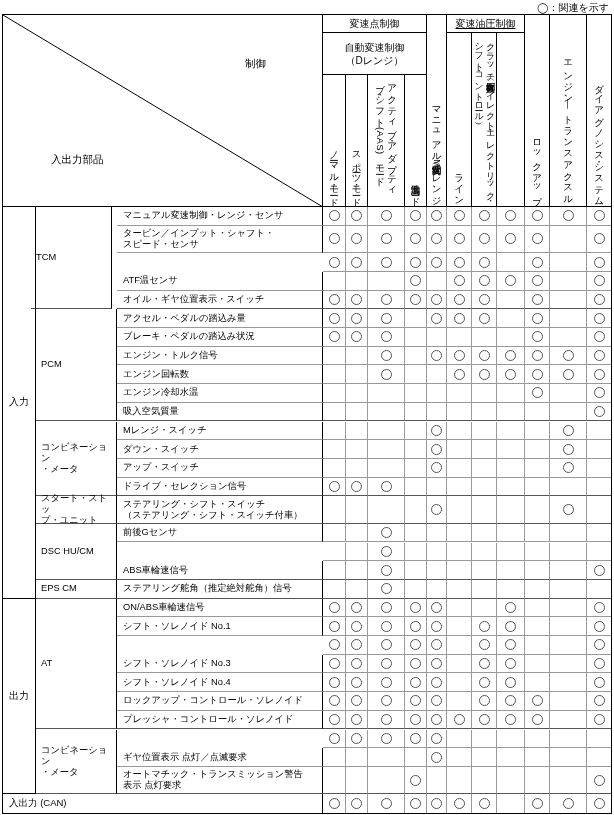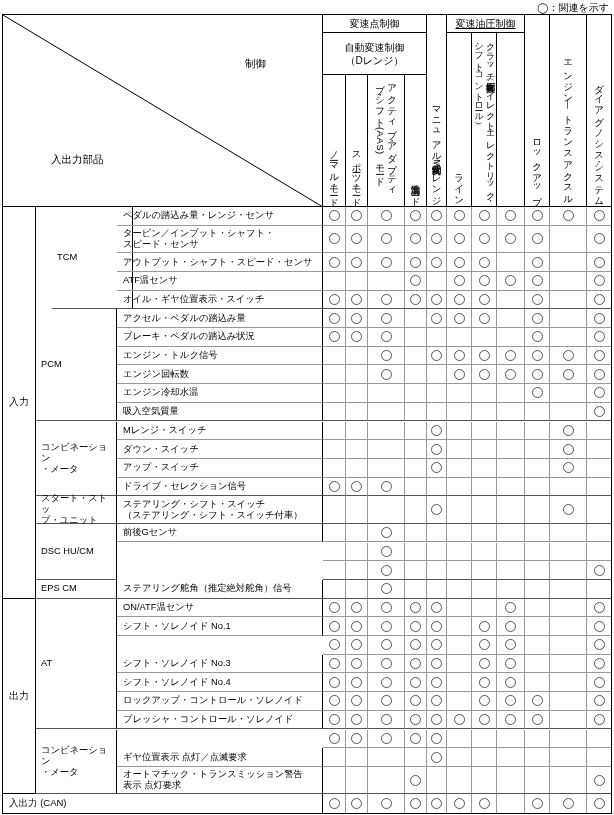--- a/index.html
+++ b/index.html
@@ -76,30 +76,30 @@
       <span>ロックアップ制御</span>
     </div>
   <div class="abs vcell" style="left:547px;top:0;width:37px;height:192px;">
       <span>エンジン―トランスアクスル統合制御</span>
     </div>
   <div class="abs vcell" style="left:584px;top:0;width:24px;height:192px;border-right:none;">
       <span>ダイアグノシス・システム</span>
     </div>
 
   <div class="abs" style="left:0;top:191px;width:608px;height:1px;background:#000;"></div>
-<div class="abs grpcell" style="left: 49px; top: 192px; width: 81px; height: 102.3px;">TCM</div>
+<div class="abs grpcell" style="left: 28px; top: 192px; width: 81px; height: 102.3px;">TCM</div>
     <div class="abs grpcell" style="left: 33px; top: 294.3px; width: 81px; height: 112.2px;">PCM</div>
     <div class="abs grpcell" style="left: 33px; top: 406.5px; width: 81px; height: 74.8px;">コンビネーション
 ・メータ</div>
     <div class="abs grpcell" style="left: 33px; top: 481.3px; width: 81px; height: 27.5px;">スタート・ストッ
 プ・ユニット</div>
     <div class="abs grpcell" style="left: 33px; top: 508.8px; width: 81px; height: 56.1px;">DSC HU/CM</div>
     <div class="abs grpcell" style="left: 33px; top: 564.9px; width: 81px; height: 18.7px;">EPS CM</div>
     <div class="abs seccell" style="left: 0px; top: 192px; width: 33px; height: 391.6px;">入力</div>
-    <div class="abs rowlbl" style="left: 114px; top: 192px; width: 206px; height: 18.7px; border-bottom: 1px solid rgb(153, 153, 153);">ペダルの踏込み量・レンジ・センサ</div>
+    <div class="abs rowlbl" style="left: 114px; top: 192px; width: 206px; height: 18.7px; border-bottom: 1px solid rgb(153, 153, 153);">マニュアル変速制御・レンジ・センサ</div>
     <div class="abs dcell" style="left: 320px; top: 192px; width: 23px; height: 18.7px; border-right: 1px solid rgb(153, 153, 153); border-bottom: 1px solid rgb(153, 153, 153);">
       <span class="mk"></span>
     </div>
     <div class="abs dcell" style="left: 343px; top: 192px; width: 22px; height: 18.7px; border-right: 1px solid rgb(153, 153, 153); border-bottom: 1px solid rgb(153, 153, 153);">
       <span class="mk"></span>
     </div>
     <div class="abs dcell" style="left: 365px; top: 192px; width: 37px; height: 18.7px; border-right: 1px solid rgb(153, 153, 153); border-bottom: 1px solid rgb(153, 153, 153);">
       <span class="mk"></span>
     </div>
     <div class="abs dcell" style="left: 402px; top: 192px; width: 22px; height: 18.7px; border-right: 1px solid rgb(153, 153, 153); border-bottom: 1px solid rgb(153, 153, 153);">
@@ -152,21 +152,20 @@
     <div class="abs dcell" style="left: 494px; top: 210.7px; width: 28px; height: 27.5px; border-right: 1px solid rgb(153, 153, 153); border-bottom: 1px solid rgb(153, 153, 153);">
       <span class="mk"></span>
     </div>
     <div class="abs dcell" style="left: 522px; top: 210.7px; width: 25px; height: 27.5px; border-right: 1px solid rgb(153, 153, 153); border-bottom: 1px solid rgb(153, 153, 153);">
       <span class="mk"></span>
     </div>
     <div class="abs dcell" style="left: 547px; top: 210.7px; width: 37px; height: 27.5px; border-right: 1px solid rgb(153, 153, 153); border-bottom: 1px solid rgb(153, 153, 153);"></div>
     <div class="abs dcell" style="left: 584px; top: 210.7px; width: 24px; height: 27.5px; border-right: none; border-bottom: 1px solid rgb(153, 153, 153);">
       <span class="mk"></span>
     </div>
-    <div class="abs rowlbl" style="left: 114px; top: 238.2px; width: 206px; height: 18.7px; border-bottom: 1px solid rgb(153, 153, 153);">アウトプット・シャフト・スピード・センサ</div>
     <div class="abs dcell" style="left: 320px; top: 238.2px; width: 23px; height: 18.7px; border-right: 1px solid rgb(153, 153, 153); border-bottom: 1px solid rgb(153, 153, 153);">
       <span class="mk"></span>
     </div>
     <div class="abs dcell" style="left: 343px; top: 238.2px; width: 22px; height: 18.7px; border-right: 1px solid rgb(153, 153, 153); border-bottom: 1px solid rgb(153, 153, 153);">
       <span class="mk"></span>
     </div>
     <div class="abs dcell" style="left: 365px; top: 238.2px; width: 37px; height: 18.7px; border-right: 1px solid rgb(153, 153, 153); border-bottom: 1px solid rgb(153, 153, 153);">
       <span class="mk"></span>
     </div>
     <div class="abs dcell" style="left: 402px; top: 238.2px; width: 22px; height: 18.7px; border-right: 1px solid rgb(153, 153, 153); border-bottom: 1px solid rgb(153, 153, 153);">
@@ -480,20 +479,21 @@
       <span class="mk"></span>
     </div>
     <div class="abs dcell" style="left: 402px; top: 527.5px; width: 22px; height: 18.7px; border-right: 1px solid rgb(153, 153, 153); border-bottom: 1px solid rgb(153, 153, 153);"></div>
     <div class="abs dcell" style="left: 424px; top: 527.5px; width: 20px; height: 18.7px; border-right: 1px solid rgb(153, 153, 153); border-bottom: 1px solid rgb(153, 153, 153);"></div>
     <div class="abs dcell" style="left: 444px; top: 527.5px; width: 25px; height: 18.7px; border-right: 1px solid rgb(153, 153, 153); border-bottom: 1px solid rgb(153, 153, 153);"></div>
     <div class="abs dcell" style="left: 469px; top: 527.5px; width: 25px; height: 18.7px; border-right: 1px solid rgb(153, 153, 153); border-bottom: 1px solid rgb(153, 153, 153);"></div>
     <div class="abs dcell" style="left: 494px; top: 527.5px; width: 28px; height: 18.7px; border-right: 1px solid rgb(153, 153, 153); border-bottom: 1px solid rgb(153, 153, 153);"></div>
     <div class="abs dcell" style="left: 522px; top: 527.5px; width: 25px; height: 18.7px; border-right: 1px solid rgb(153, 153, 153); border-bottom: 1px solid rgb(153, 153, 153);"></div>
     <div class="abs dcell" style="left: 547px; top: 527.5px; width: 37px; height: 18.7px; border-right: 1px solid rgb(153, 153, 153); border-bottom: 1px solid rgb(153, 153, 153);"></div>
     <div class="abs dcell" style="left: 584px; top: 527.5px; width: 24px; height: 18.7px; border-right: none; border-bottom: 1px solid rgb(153, 153, 153);"></div>
+    <div class="abs rowlbl" style="left: 114px; top: 546.2px; width: 206px; height: 18.7px; border-bottom: 1px solid rgb(85, 85, 85);">ABS車輪速信号</div>
     <div class="abs dcell" style="left: 320px; top: 546.2px; width: 23px; height: 18.7px; border-right: 1px solid rgb(153, 153, 153); border-bottom: 1px solid rgb(85, 85, 85);"></div>
     <div class="abs dcell" style="left: 343px; top: 546.2px; width: 22px; height: 18.7px; border-right: 1px solid rgb(153, 153, 153); border-bottom: 1px solid rgb(85, 85, 85);"></div>
     <div class="abs dcell" style="left: 365px; top: 546.2px; width: 37px; height: 18.7px; border-right: 1px solid rgb(153, 153, 153); border-bottom: 1px solid rgb(85, 85, 85);">
       <span class="mk"></span>
     </div>
     <div class="abs dcell" style="left: 402px; top: 546.2px; width: 22px; height: 18.7px; border-right: 1px solid rgb(153, 153, 153); border-bottom: 1px solid rgb(85, 85, 85);"></div>
     <div class="abs dcell" style="left: 424px; top: 546.2px; width: 20px; height: 18.7px; border-right: 1px solid rgb(153, 153, 153); border-bottom: 1px solid rgb(85, 85, 85);"></div>
     <div class="abs dcell" style="left: 444px; top: 546.2px; width: 25px; height: 18.7px; border-right: 1px solid rgb(153, 153, 153); border-bottom: 1px solid rgb(85, 85, 85);"></div>
     <div class="abs dcell" style="left: 469px; top: 546.2px; width: 25px; height: 18.7px; border-right: 1px solid rgb(153, 153, 153); border-bottom: 1px solid rgb(85, 85, 85);"></div>
     <div class="abs dcell" style="left: 494px; top: 546.2px; width: 28px; height: 18.7px; border-right: 1px solid rgb(153, 153, 153); border-bottom: 1px solid rgb(85, 85, 85);"></div>
@@ -513,21 +513,21 @@
     <div class="abs dcell" style="left: 444px; top: 564.9px; width: 25px; height: 18.7px; border-right: 1px solid rgb(153, 153, 153); border-bottom: 1px solid rgb(85, 85, 85);"></div>
     <div class="abs dcell" style="left: 469px; top: 564.9px; width: 25px; height: 18.7px; border-right: 1px solid rgb(153, 153, 153); border-bottom: 1px solid rgb(85, 85, 85);"></div>
     <div class="abs dcell" style="left: 494px; top: 564.9px; width: 28px; height: 18.7px; border-right: 1px solid rgb(153, 153, 153); border-bottom: 1px solid rgb(85, 85, 85);"></div>
     <div class="abs dcell" style="left: 522px; top: 564.9px; width: 25px; height: 18.7px; border-right: 1px solid rgb(153, 153, 153); border-bottom: 1px solid rgb(85, 85, 85);"></div>
     <div class="abs dcell" style="left: 547px; top: 564.9px; width: 37px; height: 18.7px; border-right: 1px solid rgb(153, 153, 153); border-bottom: 1px solid rgb(85, 85, 85);"></div>
     <div class="abs dcell" style="left: 584px; top: 564.9px; width: 24px; height: 18.7px; border-right: none; border-bottom: 1px solid rgb(85, 85, 85);"></div>
     <div class="abs grpcell" style="left: 33px; top: 583.6px; width: 81px; height: 130.9px;">AT</div>
     <div class="abs grpcell" style="left: 33px; top: 714.5px; width: 81px; height: 64.9px;">コンビネーション
 ・メータ</div>
     <div class="abs seccell" style="left: 0px; top: 583.6px; width: 33px; height: 195.8px;">出力</div>
-    <div class="abs rowlbl" style="left: 114px; top: 583.6px; width: 206px; height: 18.7px; border-bottom: 1px solid rgb(153, 153, 153);">ON/ATF温センサ</div>
+    <div class="abs rowlbl" style="left: 114px; top: 583.6px; width: 206px; height: 18.7px; border-bottom: 1px solid rgb(153, 153, 153);">ON/ABS車輪速信号</div>
     <div class="abs dcell" style="left: 320px; top: 583.6px; width: 23px; height: 18.7px; border-right: 1px solid rgb(153, 153, 153); border-bottom: 1px solid rgb(153, 153, 153);">
       <span class="mk"></span>
     </div>
     <div class="abs dcell" style="left: 343px; top: 583.6px; width: 22px; height: 18.7px; border-right: 1px solid rgb(153, 153, 153); border-bottom: 1px solid rgb(153, 153, 153);">
       <span class="mk"></span>
     </div>
     <div class="abs dcell" style="left: 365px; top: 583.6px; width: 37px; height: 18.7px; border-right: 1px solid rgb(153, 153, 153); border-bottom: 1px solid rgb(153, 153, 153);">
       <span class="mk"></span>
     </div>
     <div class="abs dcell" style="left: 402px; top: 583.6px; width: 22px; height: 18.7px; border-right: 1px solid rgb(153, 153, 153); border-bottom: 1px solid rgb(153, 153, 153);">

